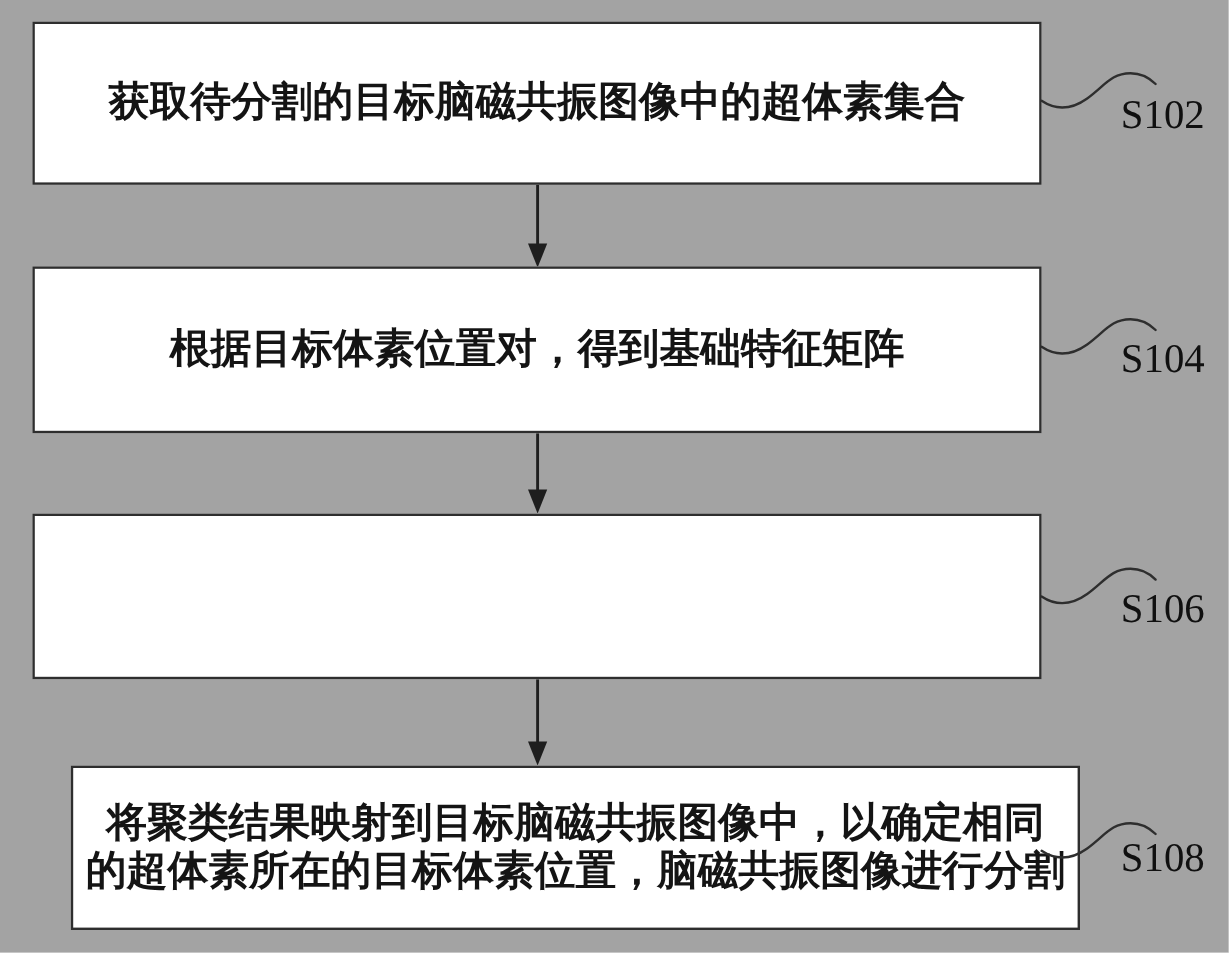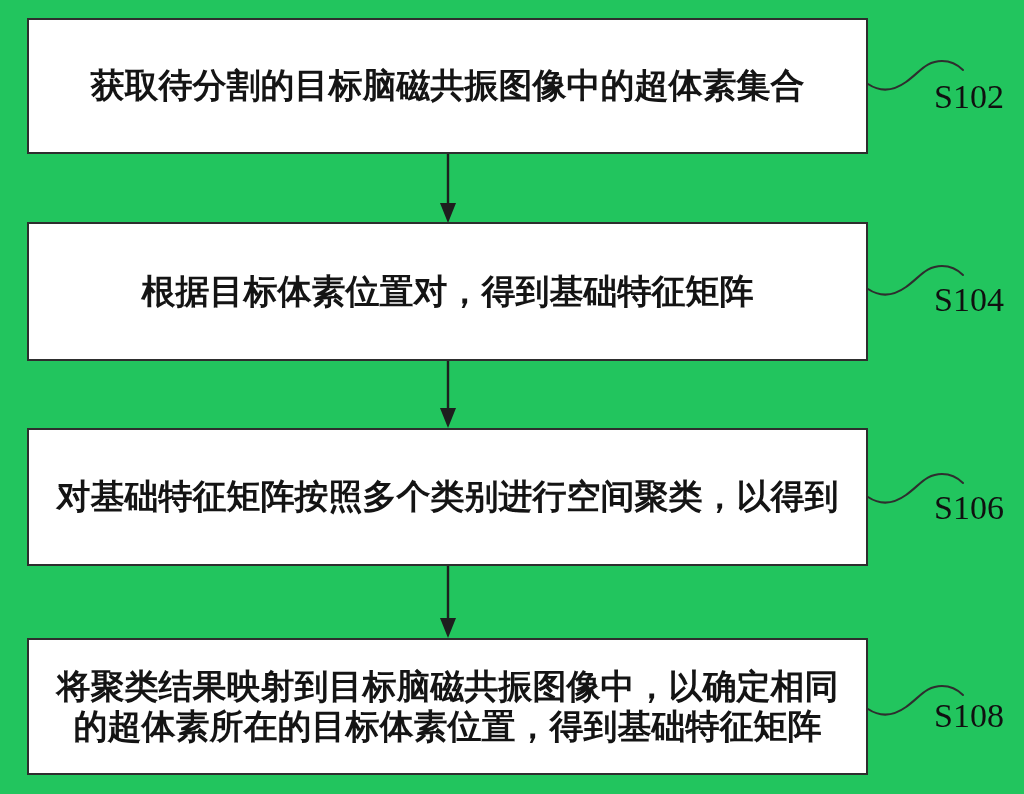--- a/index.html
+++ b/index.html
@@ -4,41 +4,41 @@
 <style>
   html, body {
     margin: 0;
     padding: 0;
     background: #ffffff;
   }
   .figure {
     position: relative;
     width: 1024px;
     height: 794px;
-    background: #22c55e;
+    background: #a3a3a3;
     font-family: "Liberation Serif", serif;
     overflow: hidden;
   }
   .flow-box {
     position: absolute;
     left: 27px;
     width: 841px;
     box-sizing: border-box;
     border: 2px solid #2e2e2e;
     background: #ffffff;
     display: flex;
     flex-direction: column;
     align-items: center;
     justify-content: center;
     text-align: center;
   }
   .box1 { top: 18px;  height: 136px; }
   .box2 { top: 222px; height: 139px; }
   .box3 { top: 428px; height: 138px; }
-  .box4 { top: 638px; height: 137px; }
+  .box4 { top: 638px; height: 137px; margin-left: 32px; }
   .box-line {
     font-size: 34px;
     line-height: 40px;
     font-weight: 600;
     color: #141414;
     letter-spacing: 0px;
     white-space: nowrap;
   }
   .arrow {
     position: absolute;
@@ -105,34 +105,33 @@
     <path d="M 2 30 C 14 38, 26 38, 40 28 C 54 18, 60 7, 76 7 C 85 7, 92 11, 97 16"></path>
   </svg>
   <div class="step-label l2">S104</div>
 
   <svg class="arrow a2" viewBox="0 0 18 67" preserveAspectRatio="none">
     <line x1="9" y1="0" x2="9" y2="49"></line>
     <polygon points="1,47 17,47 9,67"></polygon>
   </svg>
 
   <div class="flow-box box3">
-    <div class="box-line">对基础特征矩阵按照多个类别进行空间聚类，以得到</div>
   </div>
   <svg class="squig s3" viewBox="0 0 100 44">
     <path d="M 2 30 C 14 38, 26 38, 40 28 C 54 18, 60 7, 76 7 C 85 7, 92 11, 97 16"></path>
   </svg>
   <div class="step-label l3">S106</div>
 
   <svg class="arrow a3" viewBox="0 0 18 72" preserveAspectRatio="none">
     <line x1="9" y1="0" x2="9" y2="54"></line>
     <polygon points="1,52 17,52 9,72"></polygon>
   </svg>
 
   <div class="flow-box box4">
     <div class="box-line">将聚类结果映射到目标脑磁共振图像中，以确定相同</div>
-    <div class="box-line">的超体素所在的目标体素位置，得到基础特征矩阵</div>
+    <div class="box-line">的超体素所在的目标体素位置，脑磁共振图像进行分割</div>
   </div>
   <svg class="squig s4" viewBox="0 0 100 44">
     <path d="M 2 30 C 14 38, 26 38, 40 28 C 54 18, 60 7, 76 7 C 85 7, 92 11, 97 16"></path>
   </svg>
   <div class="step-label l4">S108</div>
 
 </div>
 
 </body></html>

